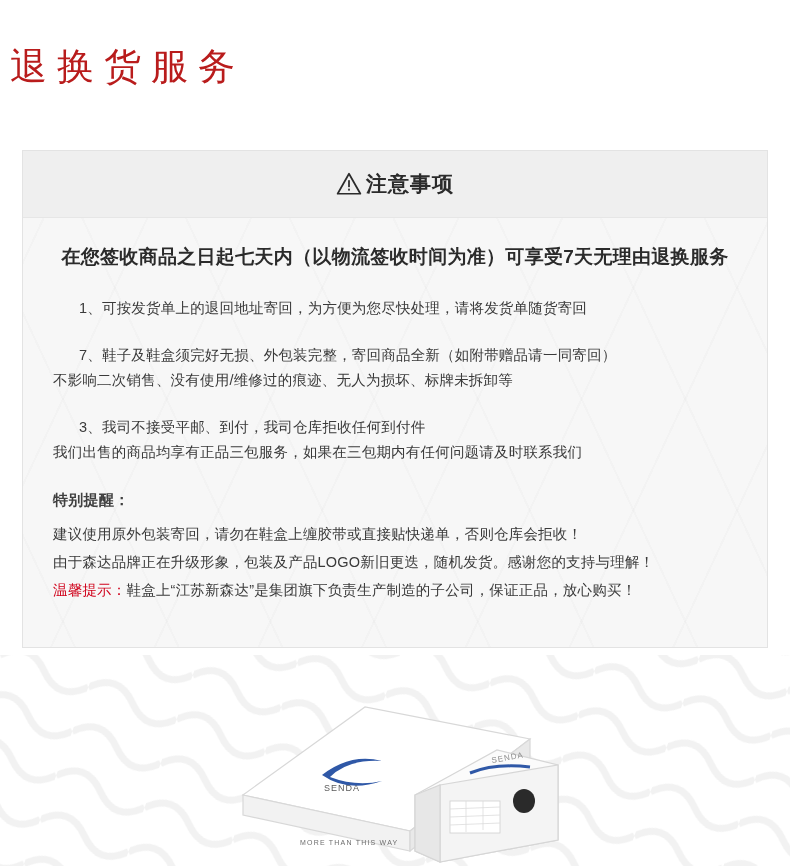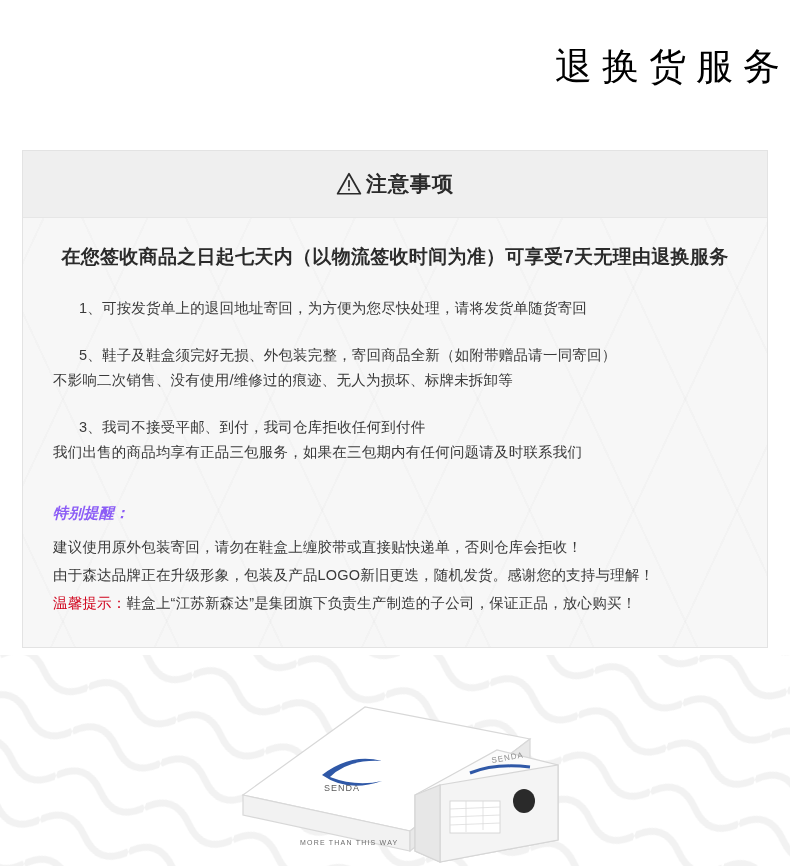--- a/index.html
+++ b/index.html
@@ -17,24 +17,24 @@
   }
   .page {
     position: relative;
     width: 790px;
     height: 866px;
     box-sizing: border-box;
   }
 
   
   .page-title {
-    text-align: right;
+    text-align: left;
     font-size: 37px;
     letter-spacing: 10px;
-    color: #000000;
+    color: #b91c1c;
     font-weight: 400;
     padding-top: 42px;
     padding-left: 10px;
     font-family: "Liberation Sans", sans-serif;
   }
 
   
   .card {
     position: absolute;
     left: 22px;
@@ -103,25 +103,24 @@
     color: #3a3a3a;
     letter-spacing: 0.2px;
   }
   .block .line.first {
     padding-left: 26px;
   }
 
   .tip-head {
     font-size: 15px;
     font-weight: bold;
-    color: #8b5cf6;
-    margin-top: 39px;
+    color: #404040;
+    margin-top: 26px;
     margin-bottom: 10px;
     letter-spacing: 0.3px;
-    font-style: italic;
   }
   .tip-line {
     font-size: 14.5px;
     line-height: 28px;
     color: #3a3a3a;
     letter-spacing: 0.2px;
   }
   .tip-line .label {
     color: #d0021b;
     font-weight: normal;
@@ -158,21 +157,21 @@
 
       <div class="notice-body">
 
         <div class="lead">在您签收商品之日起七天内（以物流签收时间为准）可享受7天无理由退换服务</div>
 
         <div class="block">
           <div class="line first">1、可按发货单上的退回地址寄回，为方便为您尽快处理，请将发货单随货寄回</div>
         </div>
 
         <div class="block">
-          <div class="line first">5、鞋子及鞋盒须完好无损、外包装完整，寄回商品全新（如附带赠品请一同寄回）</div>
+          <div class="line first">7、鞋子及鞋盒须完好无损、外包装完整，寄回商品全新（如附带赠品请一同寄回）</div>
           <div class="line">不影响二次销售、没有使用/维修过的痕迹、无人为损坏、标牌未拆卸等</div>
         </div>
 
         <div class="block">
           <div class="line first">3、我司不接受平邮、到付，我司仓库拒收任何到付件</div>
           <div class="line">我们出售的商品均享有正品三包服务，如果在三包期内有任何问题请及时联系我们</div>
         </div>
 
         <div class="tip-head">特别提醒：</div>
         <div class="tip-line">建议使用原外包装寄回，请勿在鞋盒上缠胶带或直接贴快递单，否则仓库会拒收！</div>

